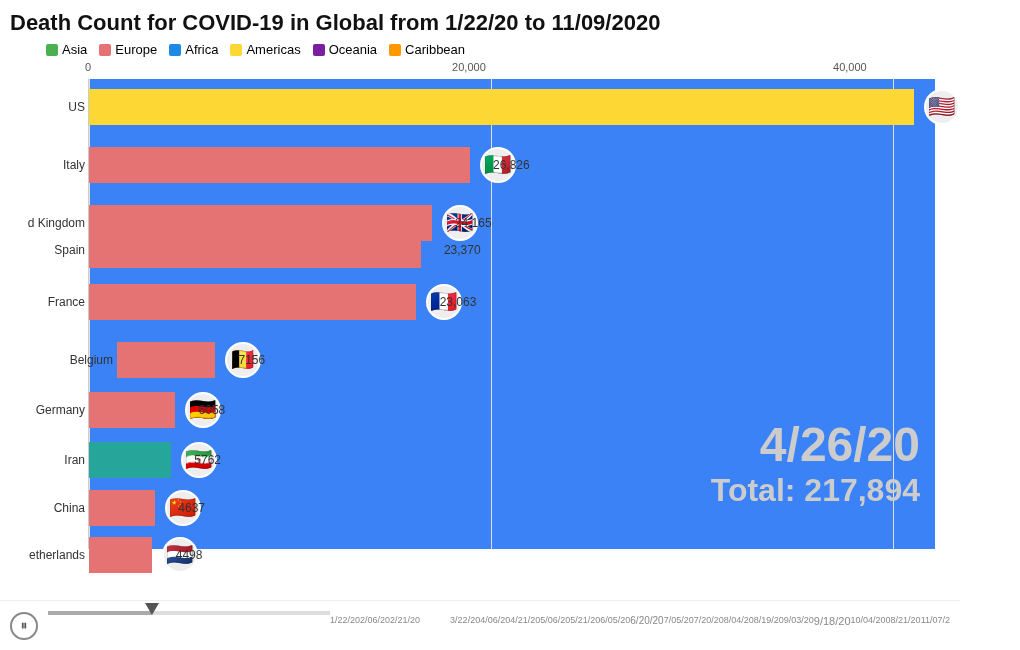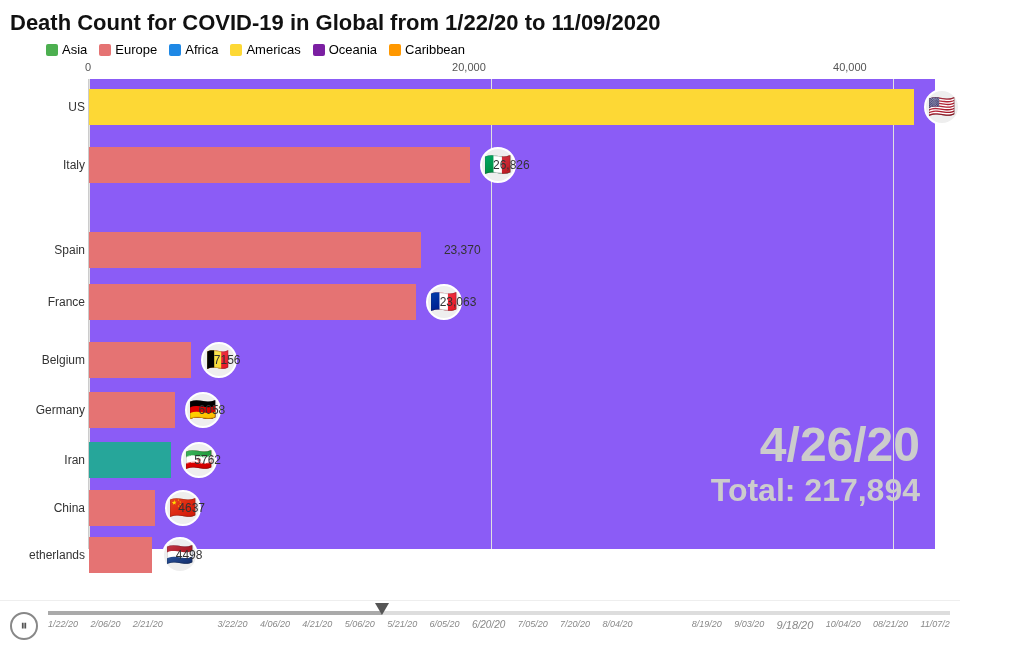--- a/index.html
+++ b/index.html
@@ -40,21 +40,21 @@
       width: 12px;
       height: 12px;
       border-radius: 2px;
     }
     .bars-container {
       position: relative;
       margin-left: 78px;
       width: calc(100% - 78px - 15px);
       height: 470px;
       border-left: 1px solid #ccc;
-      background: #8b5cf6;
+      background: #3b82f6;
     }
     .grid-line {
       position: absolute;
       top: 0;
       bottom: 0;
       width: 1px;
       background: #e0e0e0;
     }
     .bar-row {
       display: flex;
@@ -130,23 +130,22 @@
       justify-content: center;
       cursor: pointer;
       margin-right: 10px;
       flex-shrink: 0;
     }
     .timeline-track {
       flex: 1;
       position: relative;
       height: 30px;
       display: flex;
-      flex-direction: column;
-      justify-content: space-between;
-      font-style: italic;
+      flex-direction: row;
+      justify-content: center;
     }
     .timeline-bar-bg {
       width: 100%;
       height: 4px;
       background: #ddd;
       position: relative;
     }
     .timeline-bar-fill {
       height: 4px;
       background: #aaa;
@@ -217,37 +216,44 @@
       </div>
 
       <div class="bar-row" style="top:68px;">
         <div class="bar" style="width:45%;background:#E57373;">
           <span class="bar-label">Italy</span>
           <div class="flag-circle">🇮🇹</div>
           <span style="position:absolute;right:-60px;font-size:12px;color:#333;">26,826</span>
         </div>
       </div>
 
+      <div class="bar-row" style="top:126px;">
+        <div class="bar" style="width:40.5%;background:#E57373;">
+          <span class="bar-label">d Kingdom</span>
+          <div class="flag-circle">🇬🇧</div>
+          <span style="position:absolute;right:-60px;font-size:12px;color:#333;">24,165</span>
+        </div>
+      </div>
 
       <div class="bar-row" style="top:153px;">
         <div class="bar" style="width:39.2%;background:#E57373;">
           <span class="bar-label">Spain</span>
           <span style="position:absolute;right:-60px;font-size:12px;color:#333;">23,370</span>
         </div>
       </div>
 
       <div class="bar-row" style="top:205px;">
         <div class="bar" style="width:38.7%;background:#E57373;">
           <span class="bar-label">France</span>
           <div class="flag-circle">🇫🇷</div>
           <span style="position:absolute;right:-60px;font-size:12px;color:#333;">23,063</span>
         </div>
       </div>
 
-      <div class="bar-row" style="top:263px;">
+      <div class="bar-row" style="top:263px;padding-left:28px;">
         <div class="bar" style="width:12%;background:#E57373;">
           <span class="bar-label">Belgium</span>
           <div class="flag-circle">🇧🇪</div>
           <span style="position:absolute;right:-50px;font-size:12px;color:#333;">7156</span>
         </div>
       </div>
 
       <div class="bar-row" style="top:313px;">
         <div class="bar" style="width:10.2%;background:#E57373;">
           <span class="bar-label">Germany</span>
@@ -304,21 +310,21 @@
         <span style="font-size:9px;color:#888;">3/22/20</span>
         <span style="font-size:9px;color:#888;">4/06/20</span>
         <span style="font-size:9px;color:#888;">4/21/20</span>
         <span style="font-size:9px;color:#888;">5/06/20</span>
         <span style="font-size:9px;color:#888;">5/21/20</span>
         <span style="font-size:9px;color:#888;">6/05/20</span>
         <span style="font-size:10px;color:#888;">6/20/20</span>
         <span style="font-size:9px;color:#888;">7/05/20</span>
         <span style="font-size:9px;color:#888;">7/20/20</span>
         <span style="font-size:9px;color:#888;">8/04/20</span>
-        <span style="font-size:9px;color:#888;margin-left:47px;">8/19/20</span>
+        <span style="font-size:9px;color:#888;">8/19/20</span>
         <span style="font-size:9px;color:#888;">9/03/20</span>
         <span style="font-size:11px;color:#888;">9/18/20</span>
         <span style="font-size:9px;color:#888;">10/04/20</span>
         <span style="font-size:9px;color:#888;">08/21/20</span>
         <span style="font-size:9px;color:#888;">11/07/2</span>
       </div>
     </div>
   </div>
 </div>
 

